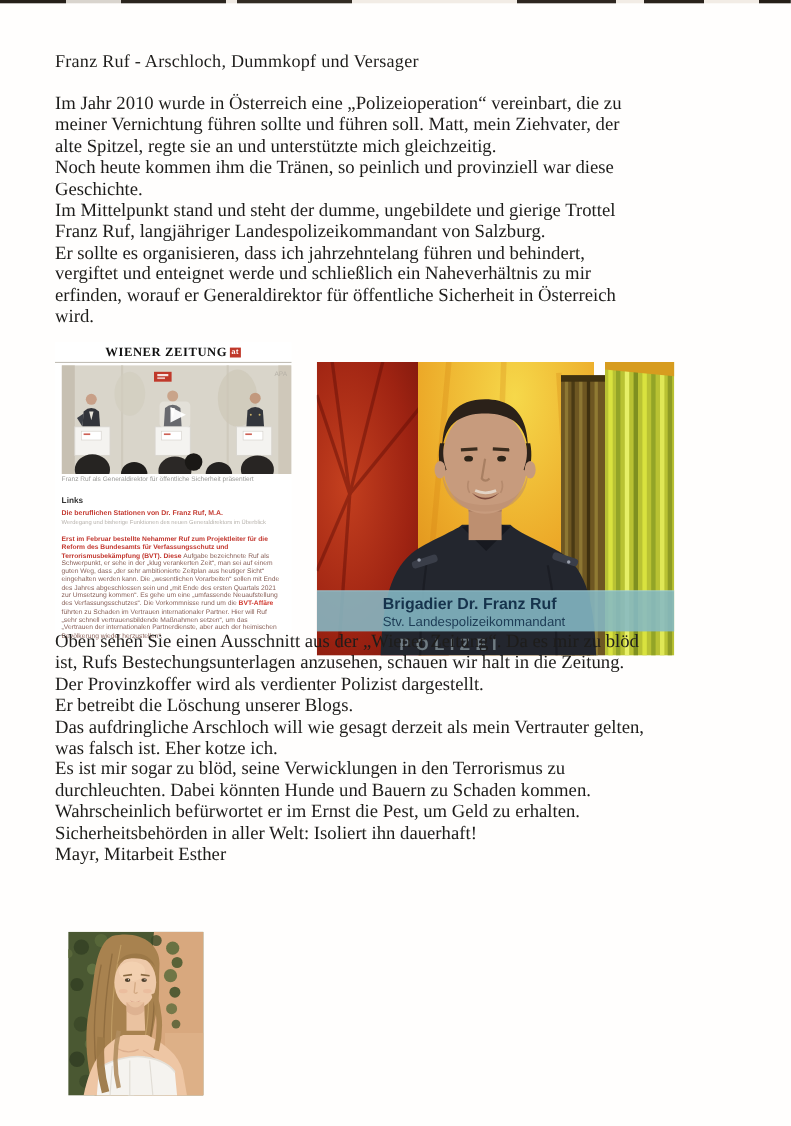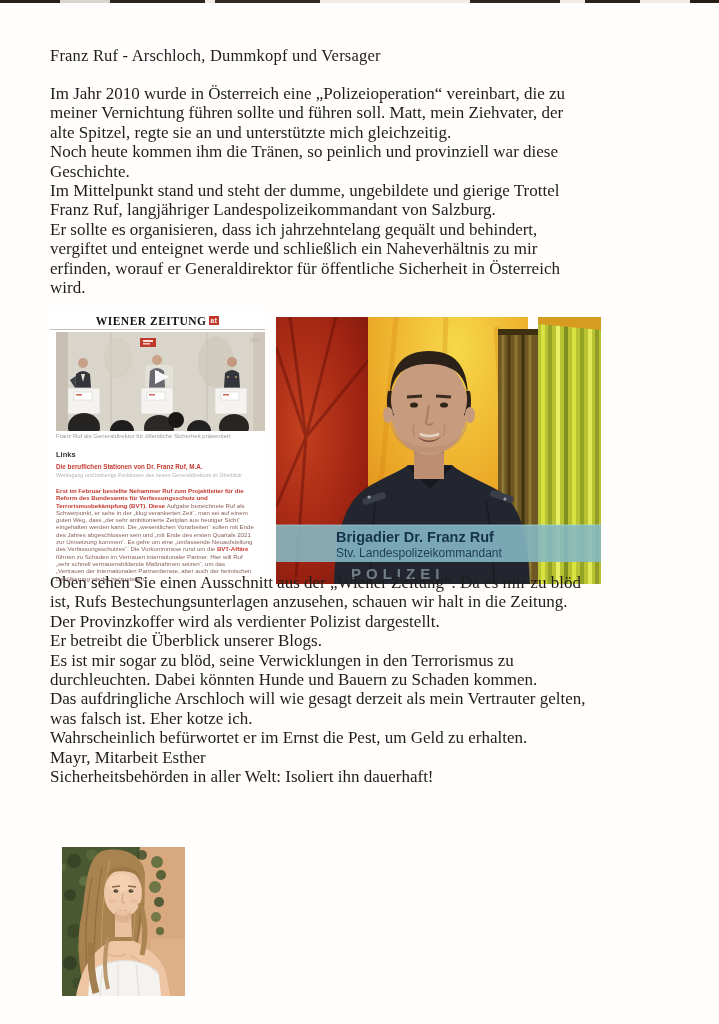--- a/index.html
+++ b/index.html
@@ -50,21 +50,21 @@
   .wz-link{position:absolute;top:152px;left:6px;width:200px;font-size:6.3px;font-weight:bold;color:#c43b32;}
   .wz-meta{position:absolute;top:161px;left:6px;width:200px;font-size:5.3px;color:#b7b2ac;}
   .wz-body{
     position:absolute;top:176px;left:6px;width:198px;
     font-size:6.1px;line-height:7.3px;color:#8a625a;
   }
   .wz-body .b{color:#c2362e;font-weight:bold;}
   .wz-body .lk{color:#d03a30;font-weight:bold;}
 
   
-  .tv{position:absolute;left:272px;top:313px;width:353px;height:267px;margin:4px;}
+  .tv{position:absolute;left:272px;top:313px;width:353px;height:267px;margin:16px;}
   .tv svg{display:block;}
 
   
   .portrait{position:absolute;left:62px;top:847px;width:123px;height:149px;margin:0;}
   .portrait svg{display:block;}
 </style>
 </head>
 <body>
 
 <div class="topstrip"></div>
@@ -72,21 +72,21 @@
 <h1 class="title">Franz Ruf - Arschloch, Dummkopf und Versager</h1>
 
 <div class="textblock" id="block1">
   <p>Im Jahr 2010 wurde in Österreich eine „Polizeioperation“ vereinbart, die zu
 meiner Vernichtung führen sollte und führen soll. Matt, mein Ziehvater, der
 alte Spitzel, regte sie an und unterstützte mich gleichzeitig.</p>
   <p>Noch heute kommen ihm die Tränen, so peinlich und provinziell war diese
 Geschichte.</p>
   <p>Im Mittelpunkt stand und steht der dumme, ungebildete und gierige Trottel
 Franz Ruf, langjähriger Landespolizeikommandant von Salzburg.</p>
-  <p>Er sollte es organisieren, dass ich jahrzehntelang gequält und behindert,
+  <p>Er sollte es organisieren, dass ich jahrzehntelang führen und behindert,
 vergiftet und enteignet werde und schließlich ein Naheverhältnis zu mir
 erfinden, worauf er Generaldirektor für öffentliche Sicherheit in Österreich
 wird.</p>
 </div>
 
 <figure class="wz">
   <div class="wz-masthead">
     <span>Wiener Zeitung</span><span class="wz-badge">at</span>
   </div>
   <div class="wz-rule"></div>
@@ -240,28 +240,28 @@
     <text x="60" y="225" font-family="Liberation Sans, sans-serif" font-weight="bold" font-size="14.5" fill="#16334c">Brigadier Dr. Franz Ruf</text>
     <text x="60" y="240" font-family="Liberation Sans, sans-serif" font-size="12" fill="#1d3c55">Stv. Landespolizeikommandant</text>
     <text x="75" y="262" font-family="Liberation Sans, sans-serif" font-weight="bold" font-size="15" letter-spacing="5" fill="#cfe6ec" opacity="0.45">POLIZEI</text>
   </svg>
 </figure>
 
 <div class="textblock" id="block2">
   <p>Oben sehen Sie einen Ausschnitt aus der „Wiener Zeitung“. Da es mir zu blöd
 ist, Rufs Bestechungsunterlagen anzusehen, schauen wir halt in die Zeitung.</p>
   <p>Der Provinzkoffer wird als verdienter Polizist dargestellt.</p>
-  <p>Er betreibt die Überblick unserer Blogs.</p>
+  <p>Er betreibt die Löschung unserer Blogs.</p>
+  <p>Das aufdringliche Arschloch will wie gesagt derzeit als mein Vertrauter gelten,
+was falsch ist. Eher kotze ich.</p>
   <p>Es ist mir sogar zu blöd, seine Verwicklungen in den Terrorismus zu
 durchleuchten. Dabei könnten Hunde und Bauern zu Schaden kommen.</p>
-  <p>Das aufdringliche Arschloch will wie gesagt derzeit als mein Vertrauter gelten,
-was falsch ist. Eher kotze ich.</p>
   <p>Wahrscheinlich befürwortet er im Ernst die Pest, um Geld zu erhalten.</p>
+  <p>Sicherheitsbehörden in aller Welt: Isoliert ihn dauerhaft!</p>
   <p>Mayr, Mitarbeit Esther</p>
-  <p>Sicherheitsbehörden in aller Welt: Isoliert ihn dauerhaft!</p>
 </div>
 
 <figure class="portrait">
   <svg width="123" height="149" viewBox="0 0 123 149">
     <rect x="0" y="0" width="123" height="149" fill="#4a5832"></rect>
     <path d="M78,0 L123,0 L123,149 L60,149 C70,120 62,100 74,78 C84,60 74,28 78,0 Z" fill="#d8a87e"></path>
     <rect x="88" y="92" width="35" height="57" fill="#deb189" opacity="0.8"></rect>
 
     <g>
       <circle cx="12" cy="14" r="7" fill="#324023" opacity="0.8"></circle>

